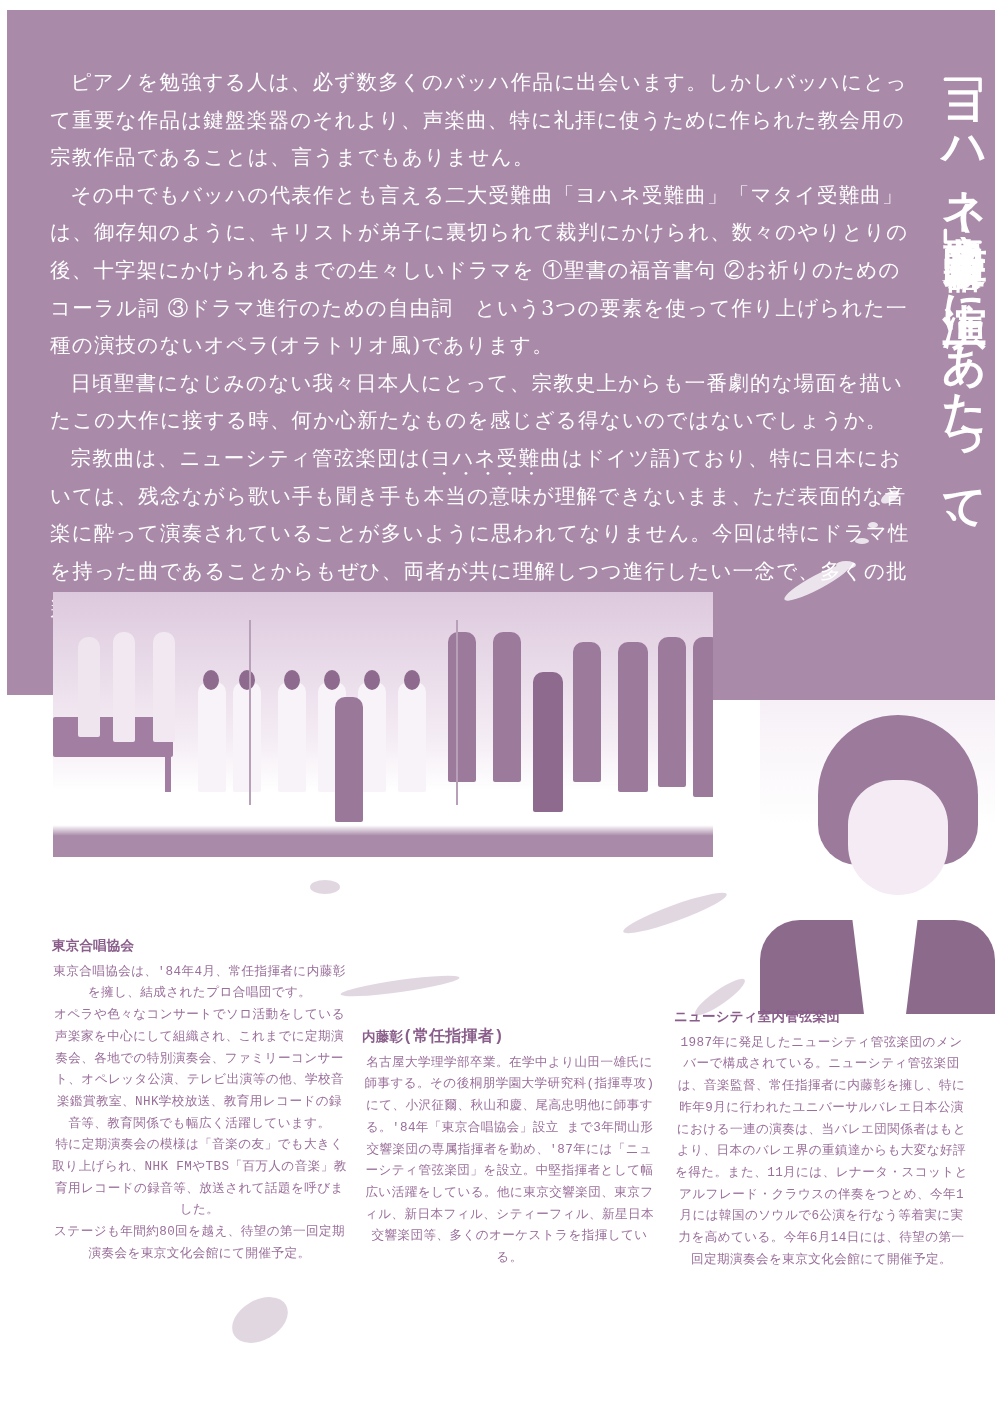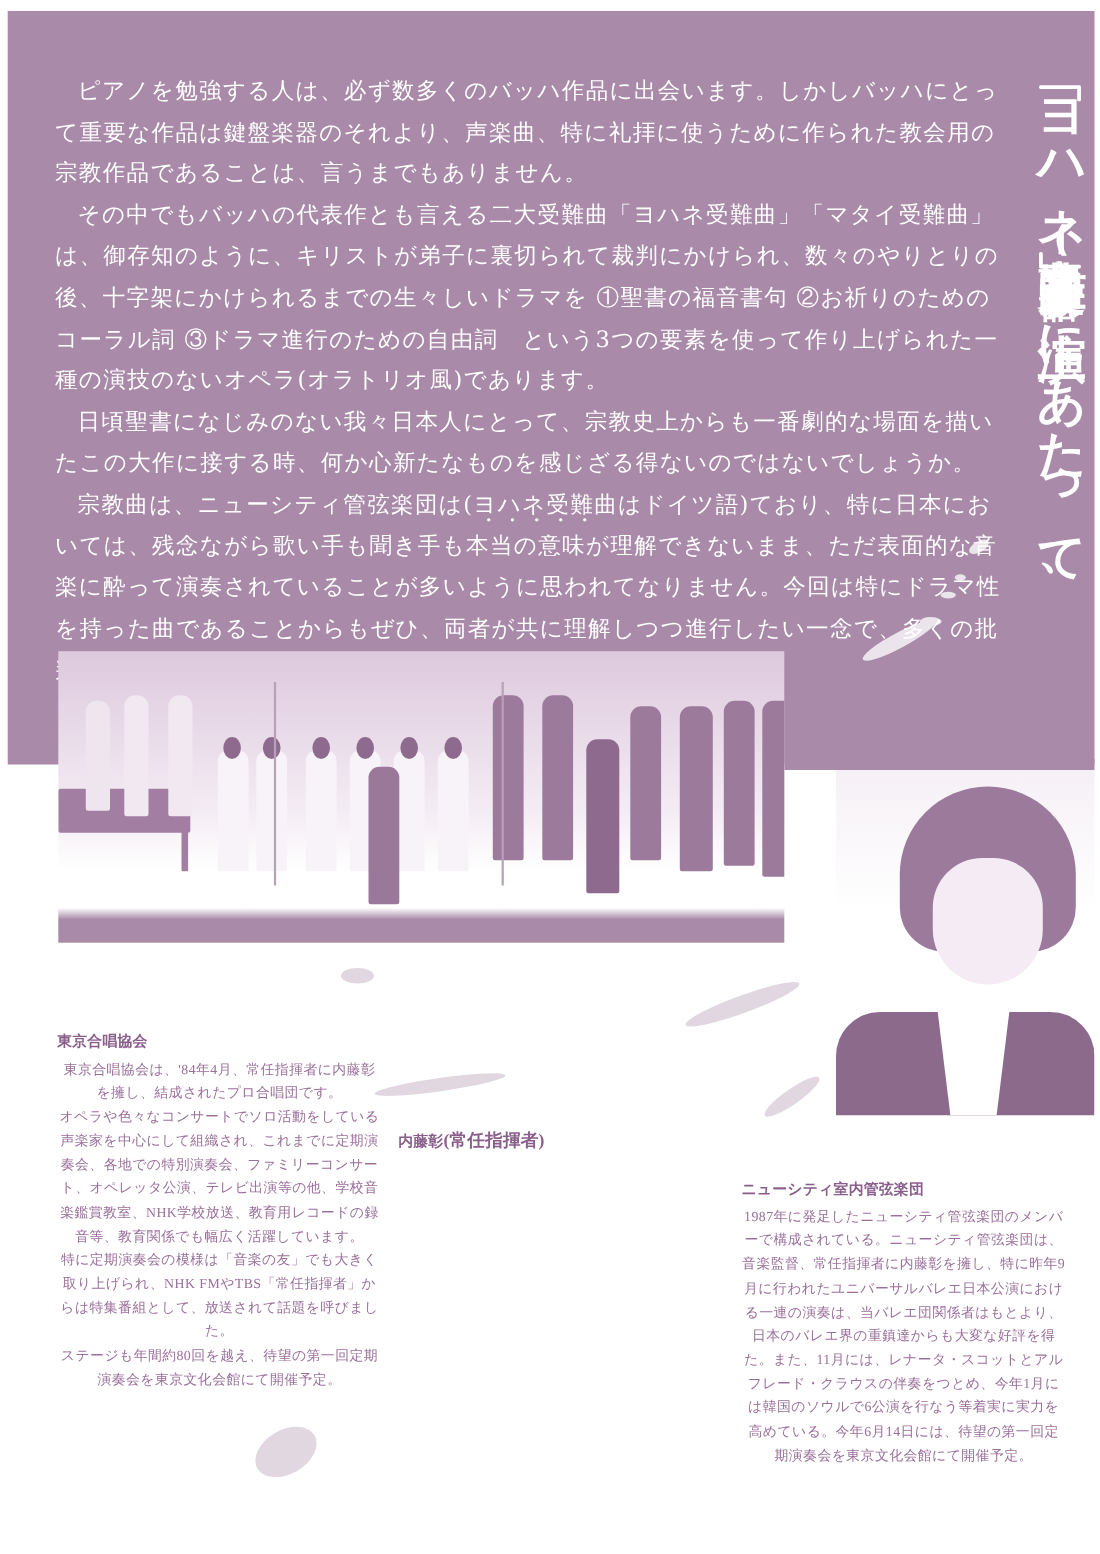--- a/index.html
+++ b/index.html
@@ -15,27 +15,27 @@
   .vtitle .small{font-size:32px;letter-spacing:-1px;}
   .photo-choir{position:absolute;left:53px;top:592px;width:660px;height:265px;background:linear-gradient(180deg,#ddc9dd 0%,#f4ecf4 55%,#ffffff 75%,#ffffff 88%,#a98aa9 92%,#a98aa9 100%);overflow:hidden;}
   .figure{position:absolute;border-radius:10px 10px 2px 2px;}
   .photo-conductor{position:absolute;left:760px;top:700px;width:235px;height:314px;background:linear-gradient(180deg,#f6f0f6 0%,#ffffff 40%,#ffffff 100%);overflow:hidden;}
   .hair{position:absolute;left:58px;top:15px;width:160px;height:150px;border-radius:80px 80px 40px 40px;background:#9b7a9b;}
   .face{position:absolute;left:88px;top:80px;width:100px;height:115px;border-radius:45px 45px 50px 50px;background:#f4ebf4;}
   .jacket{position:absolute;left:0;top:220px;width:235px;height:94px;background:#8c6a8c;border-radius:40px 40px 0 0;}
   .shirt{position:absolute;left:90px;top:200px;width:70px;height:114px;background:#ffffff;clip-path:polygon(0 0,100% 0,80% 100%,20% 100%);}
   .brush{position:absolute;background:#c8b6c8;border-radius:50%;opacity:.55;}
   .brush-w{position:absolute;background:#ece4ec;border-radius:50%;}
-  .col{position:absolute;font-family:Liberation Serif, serif;color:#9a6f9a;font-size:12.6px;line-height:21.7px;letter-spacing:.4px;}
+  .col{position:absolute;font-family:Liberation Mono, monospace;color:#9a6f9a;font-size:12.6px;line-height:21.7px;letter-spacing:.4px;}
   .col h3{margin:0 0 4px 0;font-size:13.5px;font-weight:bold;color:#8a5e8a;letter-spacing:.2px;}
   .col h3 small{font-size:16px;font-weight:bold;}
   .col p{margin:0;text-align:center;}
   .col1{left:52px;top:936px;width:295px;}
   .col2{left:362px;top:1027px;width:295px;}
-  .col3{left:674px;top:1070px;width:295px;}
+  .col3{left:674px;top:1007px;width:295px;}
 </style>
 </head>
 <body>
 
 <div class="band"></div>
 <div class="band-right"></div>
 
 <div class="brush-w" style="left:880px;top:492px;width:20px;height:10px;transform:rotate(-30deg);"></div>
 <div class="brush-w" style="left:868px;top:522px;width:10px;height:6px;"></div>
 <div class="brush-w" style="left:855px;top:538px;width:14px;height:6px;"></div>
@@ -96,24 +96,25 @@
   <div class="jacket"></div>
   <div class="shirt"></div>
   <div class="hair"></div>
   <div class="face"></div>
 </div>
 
 <div class="col col1">
   <h3>東京合唱協会</h3>
   <p>東京合唱協会は、'84年4月、常任指揮者に内藤彰を擁し、結成されたプロ合唱団です。</p>
   <p>オペラや色々なコンサートでソロ活動をしている声楽家を中心にして組織され、これまでに定期演奏会、各地での特別演奏会、ファミリーコンサート、オペレッタ公演、テレビ出演等の他、学校音楽鑑賞教室、NHK学校放送、教育用レコードの録音等、教育関係でも幅広く活躍しています。</p>
-  <p>特に定期演奏会の模様は「音楽の友」でも大きく取り上げられ、NHK FMやTBS「常任指揮者」からは特集番組として、放送されて話題を呼びました。</p>
+  <p>特に定期演奏会の模様は「音楽の友」でも大きく取り上げられ、NHK FMやTBS「百万人の音楽」教育用レコードの録音等、放送されて話題を呼びました。</p>
   <p>ステージも年間約80回を越え、待望の第一回定期演奏会を東京文化会館にて開催予定。</p>
 </div>
 
 <div class="col col2">
   <h3><span>内藤彰</span><small>(常任指揮者)</small></h3>
+  <p>名古屋大学理学部卒業。在学中より山田一雄氏に師事する。その後桐朋学園大学研究科(指揮専攻)にて、小沢征爾、秋山和慶、尾高忠明他に師事する。'84年「東京合唱協会」設立 まで3年間山形交響楽団の専属指揮者を勤め、'87年には「ニューシティ管弦楽団」を設立。中堅指揮者として幅広い活躍をしている。他に東京交響楽団、東京フィル、新日本フィル、シティーフィル、新星日本交響楽団等、多くのオーケストラを指揮している。</p>
 </div>
 
 <div class="col col3">
   <h3>ニューシティ室内管弦楽団</h3>
   <p>1987年に発足したニューシティ管弦楽団のメンバーで構成されている。ニューシティ管弦楽団は、音楽監督、常任指揮者に内藤彰を擁し、特に昨年9月に行われたユニバーサルバレエ日本公演における一連の演奏は、当バレエ団関係者はもとより、日本のバレエ界の重鎮達からも大変な好評を得た。また、11月には、レナータ・スコットとアルフレード・クラウスの伴奏をつとめ、今年1月には韓国のソウルで6公演を行なう等着実に実力を高めている。今年6月14日には、待望の第一回定期演奏会を東京文化会館にて開催予定。</p>
 </div>
 
 </body></html>

